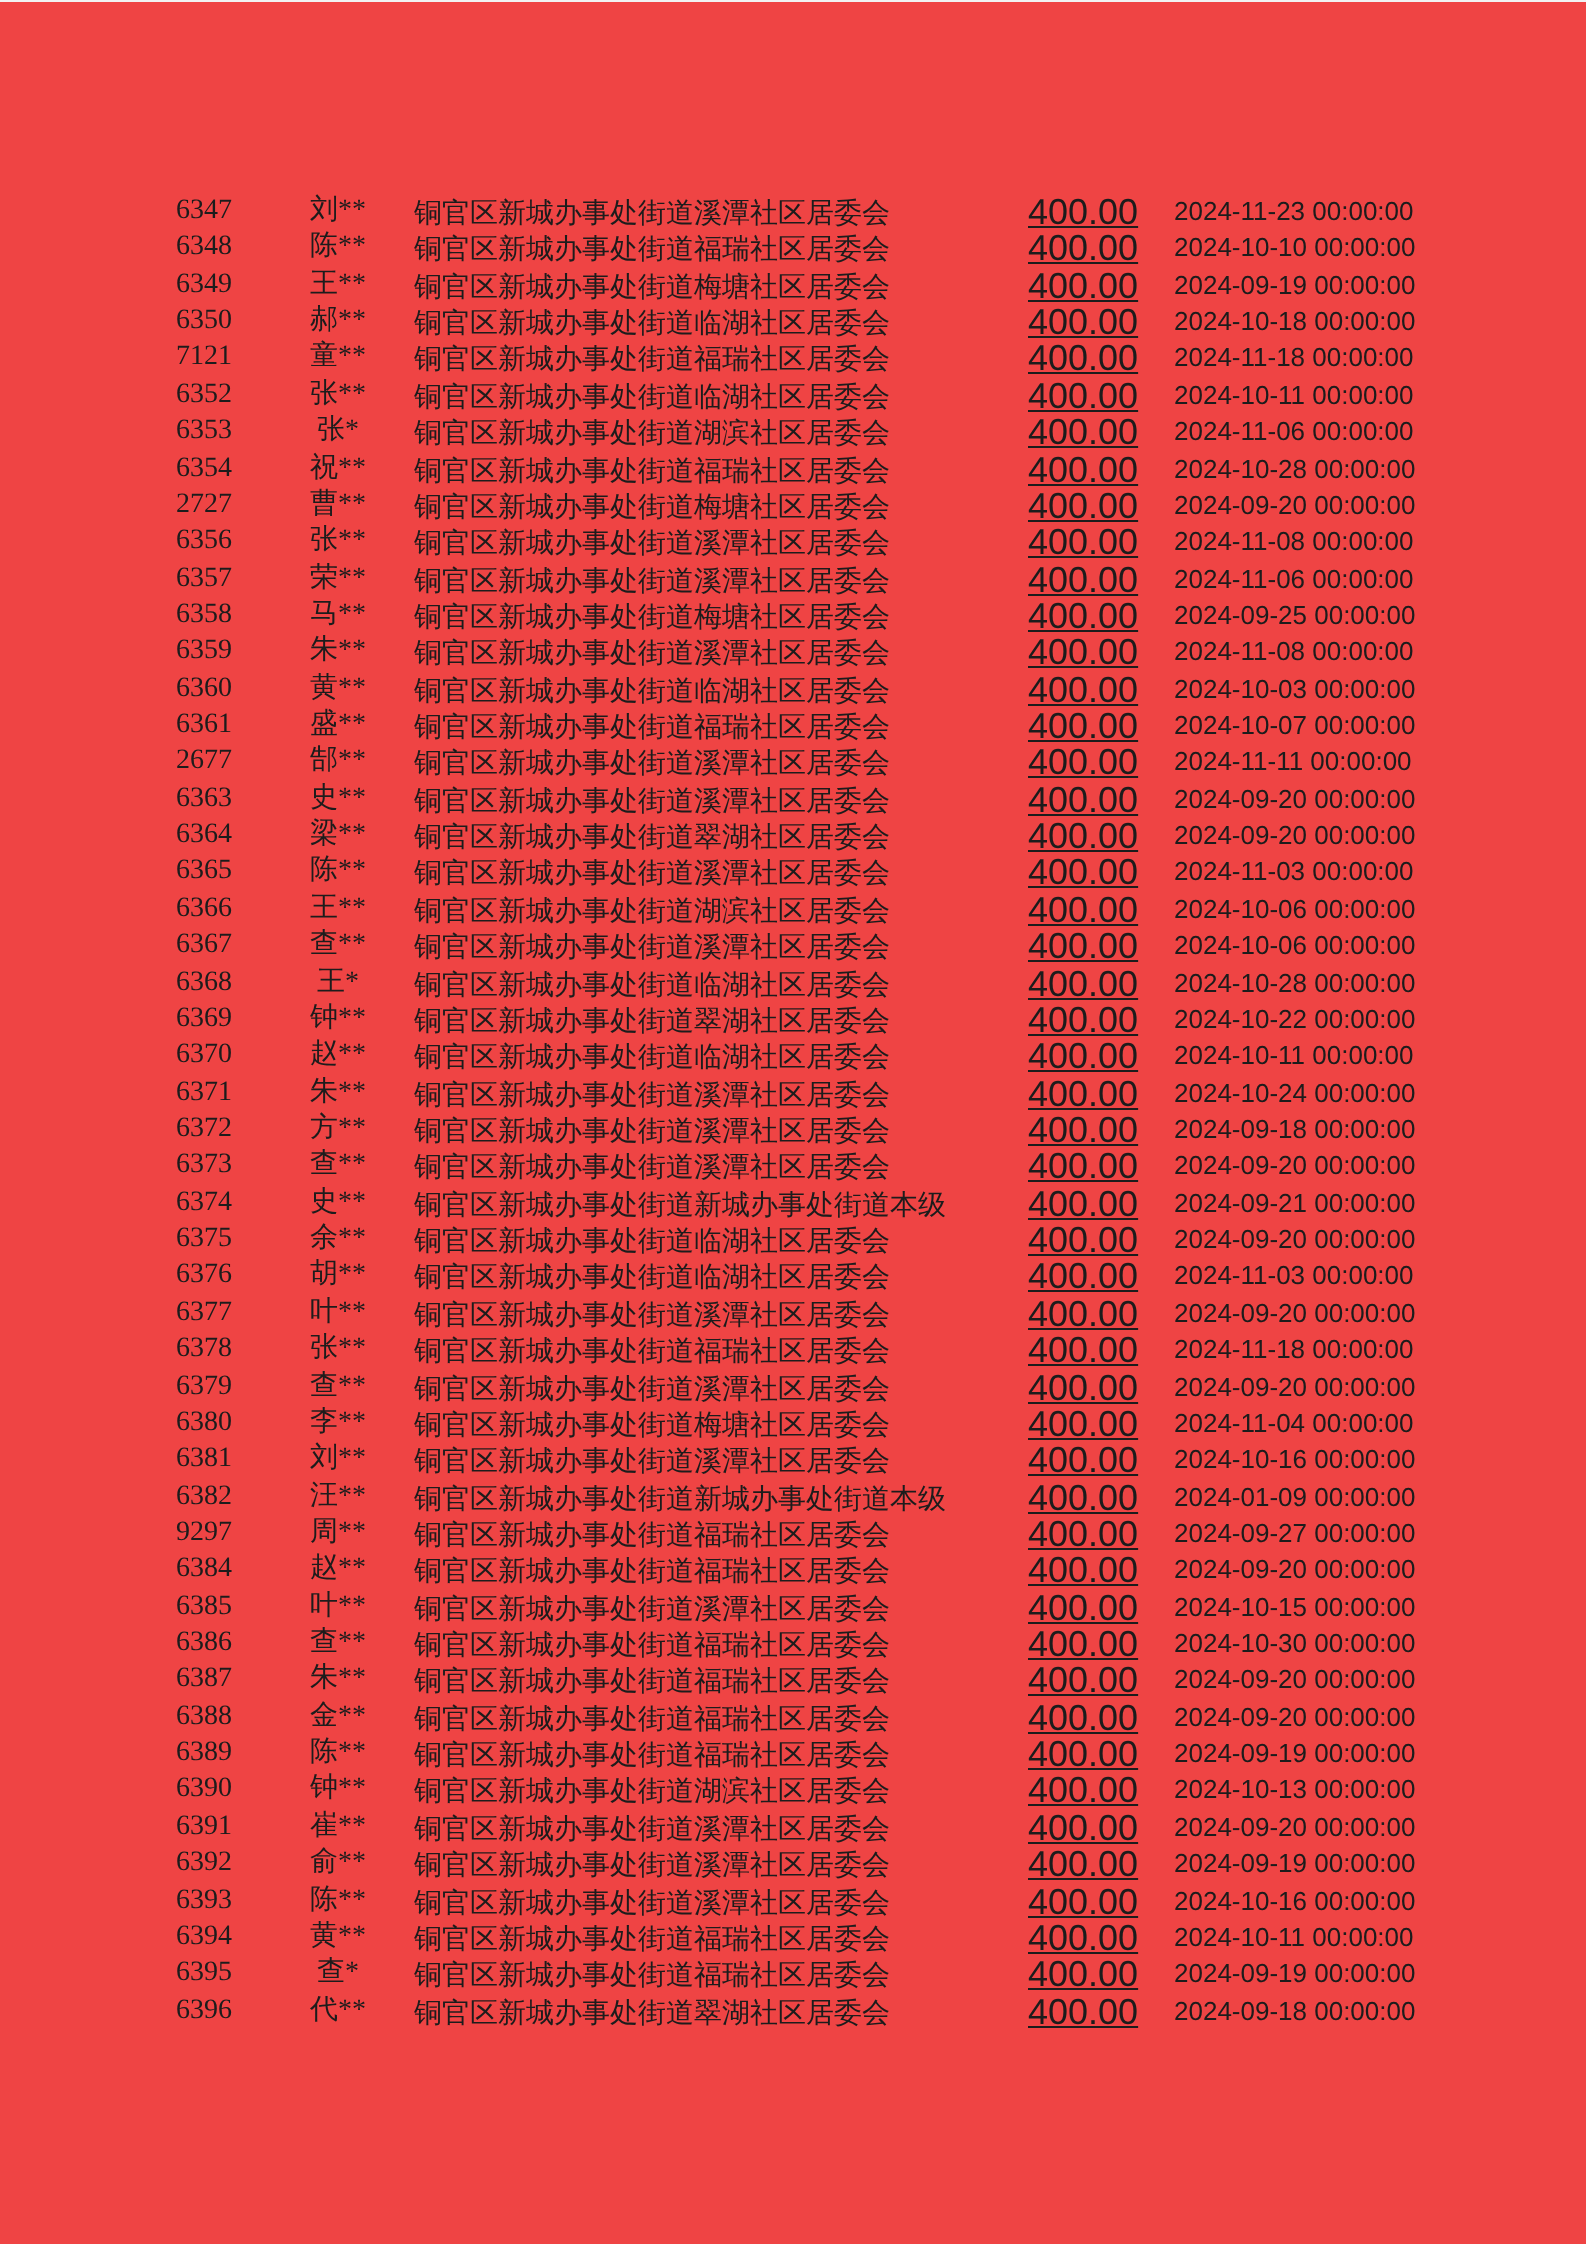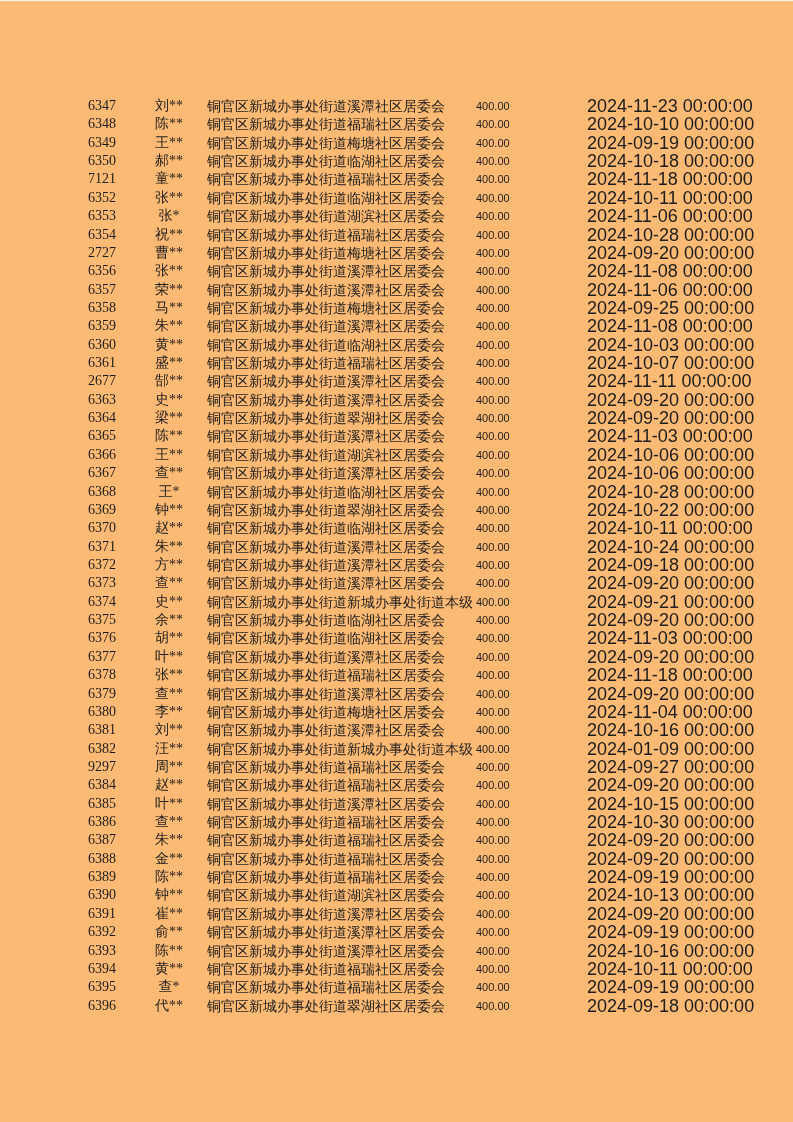--- a/index.html
+++ b/index.html
@@ -9,21 +9,21 @@
   }
   body {
     width: 793px;
     height: 1122px;
     position: relative;
     overflow: hidden;
   }
   .page {
     position: absolute;
     inset: 0;
-    background: #fdba74;
+    background: #ef4444;
     border-top: 1px solid #f2f2f2;
   }
   .records-table {
     position: absolute;
     top: 96px;
     left: 0;
     width: 793px;
   }
   .row {
     position: relative;
@@ -50,28 +50,29 @@
     font-family: "Liberation Serif", "DejaVu Serif", serif;
     font-size: 14px;
   }
   .cell-org {
     left: 207px;
     font-family: Liberation Sans, sans-serif;
     font-size: 14px;
     letter-spacing: 0;
   }
   .cell-amount {
-    left: 476px;
+    left: 514px;
     font-family: "Liberation Sans", "DejaVu Sans", sans-serif;
-    font-size: 11px;
+    font-size: 18px;
+    text-decoration: underline;
   }
   .cell-date {
     left: 587px;
     font-family: "Liberation Sans", "DejaVu Sans", sans-serif;
-    font-size: 18px;
+    font-size: 13px;
   }
 </style>
 </head>
 <body>
 
 <div class="page">
   <div class="records-table">
       <div class="row">
         <span class="cell cell-id">6347</span>
         <span class="cell cell-name">刘**</span>

